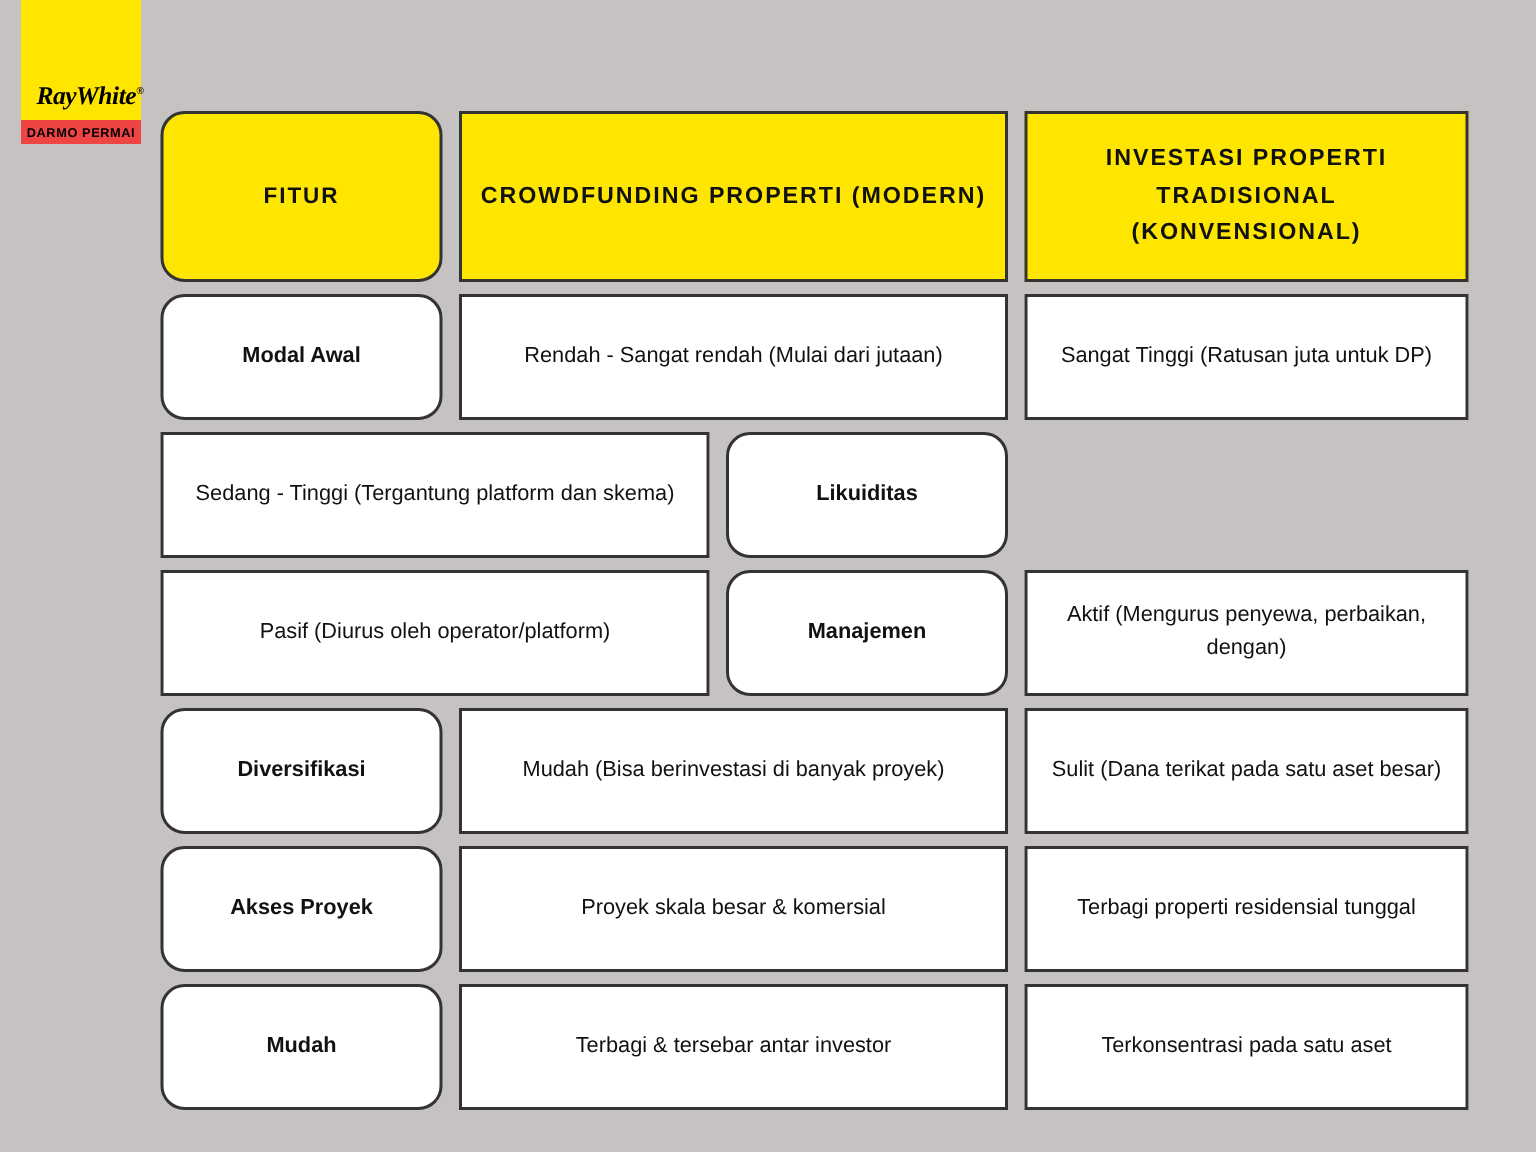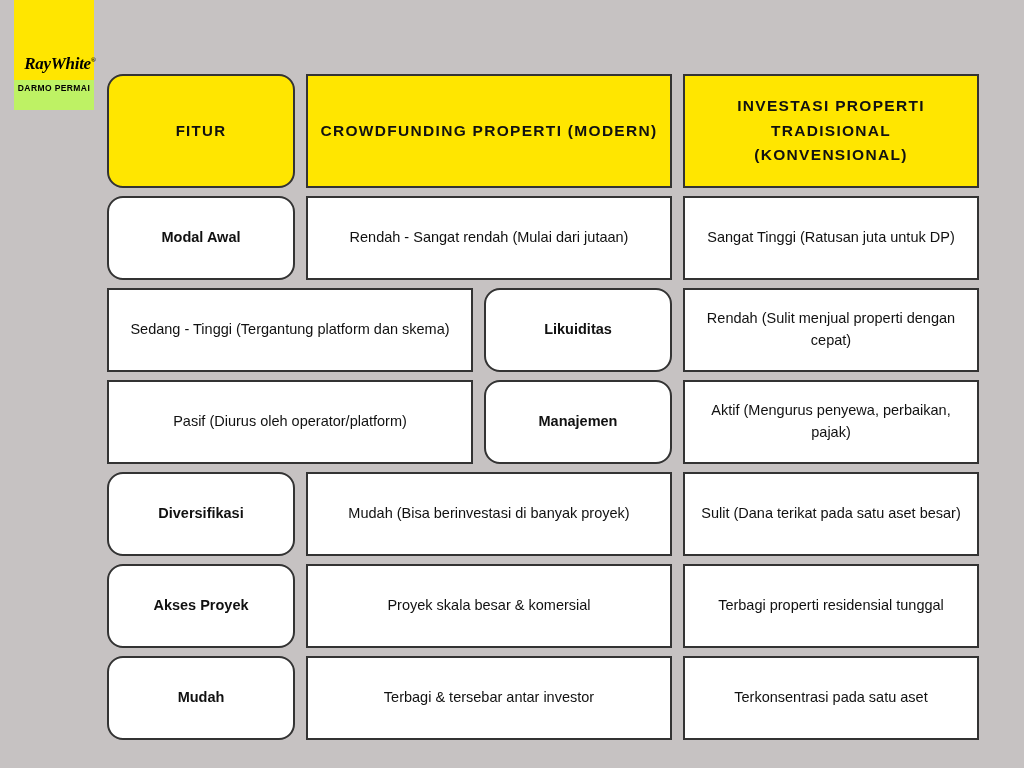--- a/index.html
+++ b/index.html
@@ -46,27 +46,27 @@
   .logo-word .reg {
     font-size: 7px;
     vertical-align: super;
     font-style: normal;
   }
   .logo-sub {
     position: absolute;
     left: 0px;
     top: 80px;
     width: 80px;
-    background: #bef264;
+    background: #ef4444;
     color: #000;
     font-size: 8.5px;
     font-weight: bold;
     letter-spacing: 0.4px;
     text-align: center;
-    padding: 3px 0 17px 0;
+    padding: 3px 0 3px 0;
     box-sizing: border-box;
   }
 
   
   .table {
     position: absolute;
     left: 107px;
     top: 74px;
     width: 872px;
     display: flex;
@@ -130,27 +130,26 @@
 
     <div class="row body-row">
       <div class="cell col-0">Modal Awal</div>
       <div class="cell col-1">Rendah - Sangat rendah (Mulai dari jutaan)</div>
       <div class="cell col-2">Sangat Tinggi (Ratusan juta untuk DP)</div>
     </div>
 
     <div class="row body-row">
       <div class="cell col-1">Sedang - Tinggi (Tergantung platform dan skema)</div>
       <div class="cell col-0">Likuiditas</div>
-      <div class="cell col-2">Rendah (Sulit menjual properti dengan cepat)</div>
     </div>
 
     <div class="row body-row">
       <div class="cell col-1">Pasif (Diurus oleh operator/platform)</div>
       <div class="cell col-0">Manajemen</div>
-      <div class="cell col-2">Aktif (Mengurus penyewa, perbaikan, pajak)</div>
+      <div class="cell col-2">Aktif (Mengurus penyewa, perbaikan, dengan)</div>
     </div>
 
     <div class="row body-row">
       <div class="cell col-0">Diversifikasi</div>
       <div class="cell col-1">Mudah (Bisa berinvestasi di banyak proyek)</div>
       <div class="cell col-2">Sulit (Dana terikat pada satu aset besar)</div>
     </div>
 
     <div class="row body-row">
       <div class="cell col-0">Akses Proyek</div>

